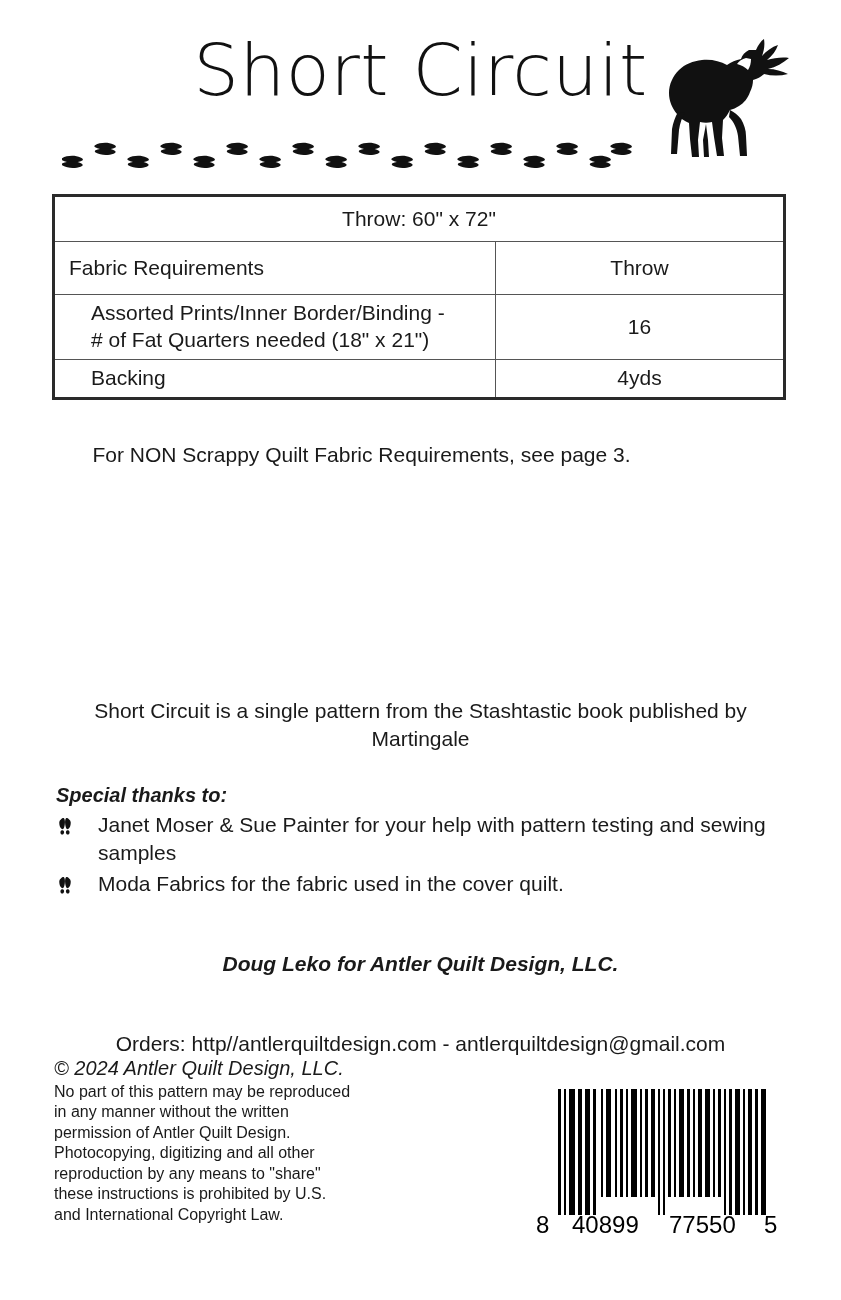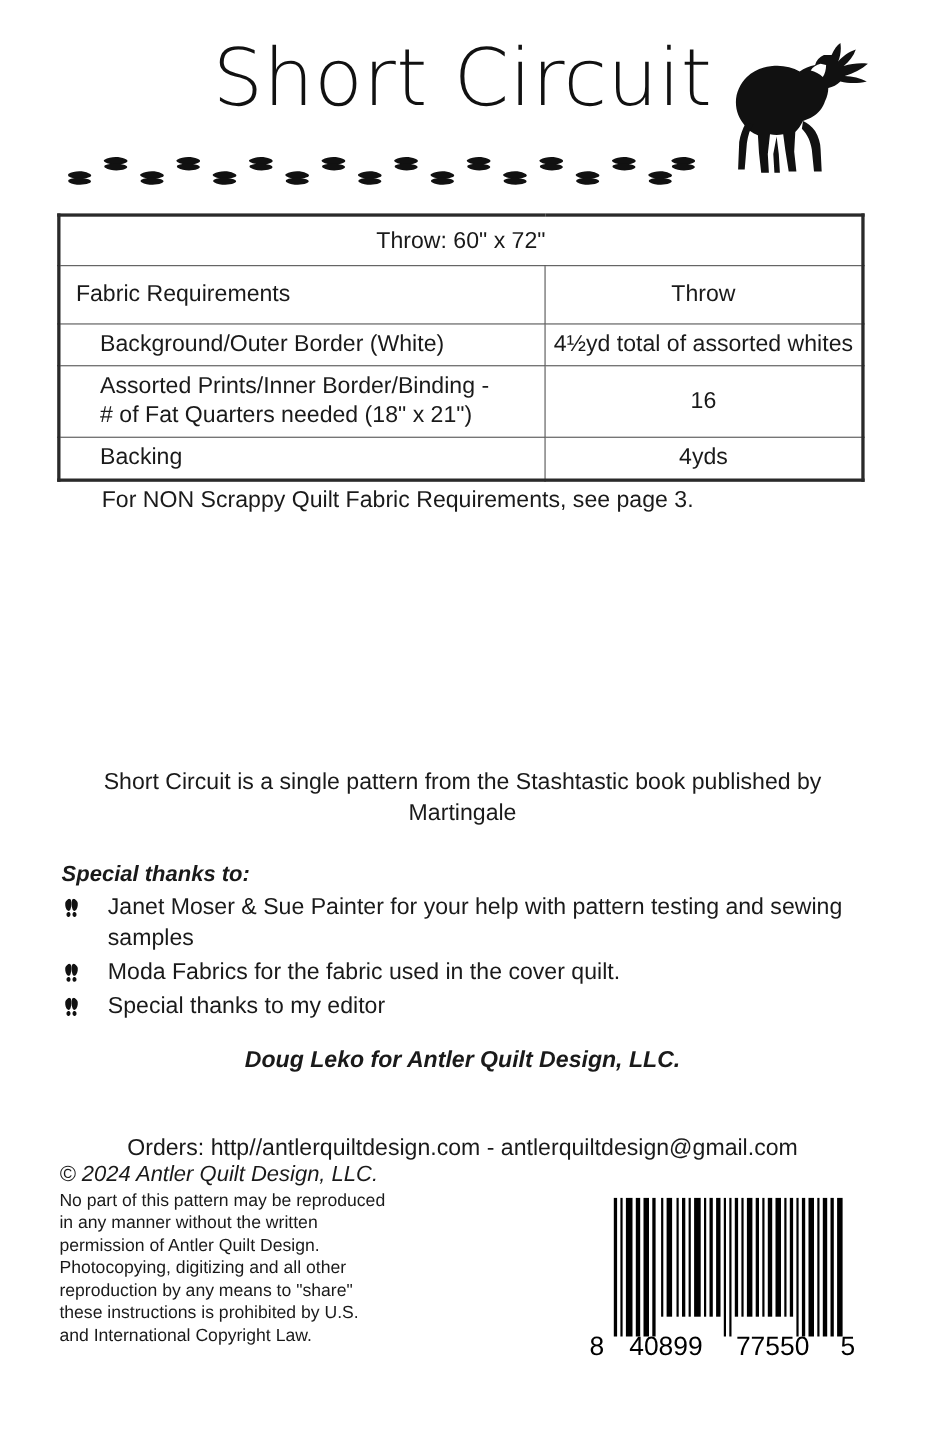--- a/index.html
+++ b/index.html
@@ -301,24 +301,20 @@
 <table id="fabric-table">
   <tbody>
     <tr>
       <td class="size-cell" colspan="2">Throw: 60" x 72"</td>
     </tr>
     <tr>
       <td class="section-head-left">Fabric Requirements</td>
       <td class="section-head-right">Throw</td>
     </tr>
     <tr>
-      <td class="req-label">Background/Outer Border (White)</td>
-      <td class="req-value">4½yd total of assorted whites</td>
-    </tr>
-    <tr>
       <td class="req-label" style="white-space: pre-line;">Assorted Prints/Inner Border/Binding -
 # of Fat Quarters  needed (18" x 21")</td>
       <td class="req-value">16</td>
     </tr>
     <tr>
       <td class="req-label">Backing</td>
       <td class="req-value">4yds</td>
     </tr>
   </tbody>
 </table>
@@ -347,31 +343,20 @@
       <svg viewBox="0 0 14 18" width="14" height="18" aria-hidden="true">
         <path fill="#111111" d="M3.1,1.2 C4.6,-0.3 6.0,-0.3 6.6,1.6 C7.2,3.6 7.0,6.6 6.2,9.2 C5.7,10.9 4.6,11.6 3.5,10.8 C2.0,9.7 1.1,6.9 1.3,4.3 C1.4,2.9 2.1,2.1 3.1,1.2 Z"></path>
         <path fill="#111111" d="M10.9,1.2 C9.4,-0.3 8.0,-0.3 7.4,1.6 C6.8,3.6 7.0,6.6 7.8,9.2 C8.3,10.9 9.4,11.6 10.5,10.8 C12.0,9.7 12.9,6.9 12.7,4.3 C12.6,2.9 11.9,2.1 10.9,1.2 Z"></path>
         <path fill="#111111" d="M3.3,12.6 C4.3,11.9 5.4,12.1 5.9,13.3 C6.4,14.5 6.0,15.9 5.0,16.4 C3.9,16.9 2.8,16.3 2.5,15.0 C2.3,14.0 2.6,13.1 3.3,12.6 Z"></path>
         <path fill="#111111" d="M10.7,12.6 C9.7,11.9 8.6,12.1 8.1,13.3 C7.6,14.5 8.0,15.9 9.0,16.4 C10.1,16.9 11.2,16.3 11.5,15.0 C11.7,14.0 11.4,13.1 10.7,12.6 Z"></path>
       </svg>
     </span>
     <span>Moda Fabrics for the fabric used in the cover quilt.</span>
   </div>
 
-  <div class="thanks-item">
-    <span class="thanks-bullet">
-      <svg viewBox="0 0 14 18" width="14" height="18" aria-hidden="true">
-        <path fill="#111111" d="M3.1,1.2 C4.6,-0.3 6.0,-0.3 6.6,1.6 C7.2,3.6 7.0,6.6 6.2,9.2 C5.7,10.9 4.6,11.6 3.5,10.8 C2.0,9.7 1.1,6.9 1.3,4.3 C1.4,2.9 2.1,2.1 3.1,1.2 Z"></path>
-        <path fill="#111111" d="M10.9,1.2 C9.4,-0.3 8.0,-0.3 7.4,1.6 C6.8,3.6 7.0,6.6 7.8,9.2 C8.3,10.9 9.4,11.6 10.5,10.8 C12.0,9.7 12.9,6.9 12.7,4.3 C12.6,2.9 11.9,2.1 10.9,1.2 Z"></path>
-        <path fill="#111111" d="M3.3,12.6 C4.3,11.9 5.4,12.1 5.9,13.3 C6.4,14.5 6.0,15.9 5.0,16.4 C3.9,16.9 2.8,16.3 2.5,15.0 C2.3,14.0 2.6,13.1 3.3,12.6 Z"></path>
-        <path fill="#111111" d="M10.7,12.6 C9.7,11.9 8.6,12.1 8.1,13.3 C7.6,14.5 8.0,15.9 9.0,16.4 C10.1,16.9 11.2,16.3 11.5,15.0 C11.7,14.0 11.4,13.1 10.7,12.6 Z"></path>
-      </svg>
-    </span>
-    <span>Special thanks to my editor</span>
-  </div>
 </div>
 
 <div id="author-line">Doug Leko for Antler Quilt Design, LLC.</div>
 <div id="orders-line">Orders: http//antlerquiltdesign.com - antlerquiltdesign@gmail.com</div>
 
 <div id="copyright-block">
   <div id="copyright-line">© 2024 Antler Quilt Design, LLC.</div>
   <div id="copyright-body">No part of this pattern may be reproduced
 in any manner without the written
 permission  of Antler Quilt Design.

